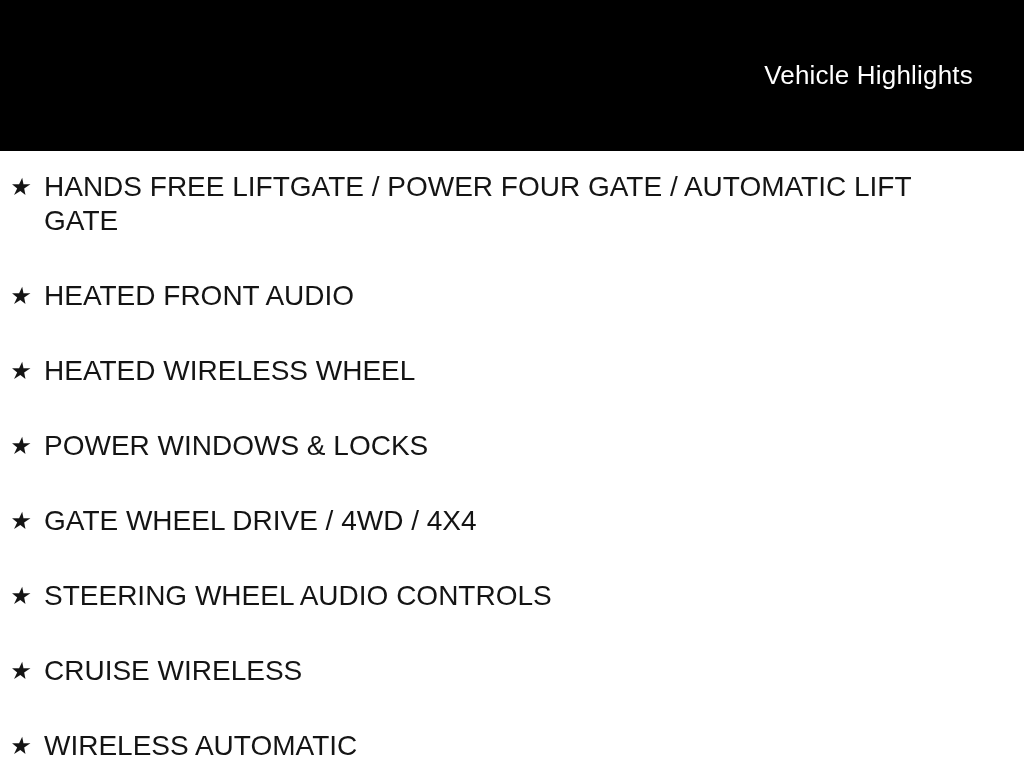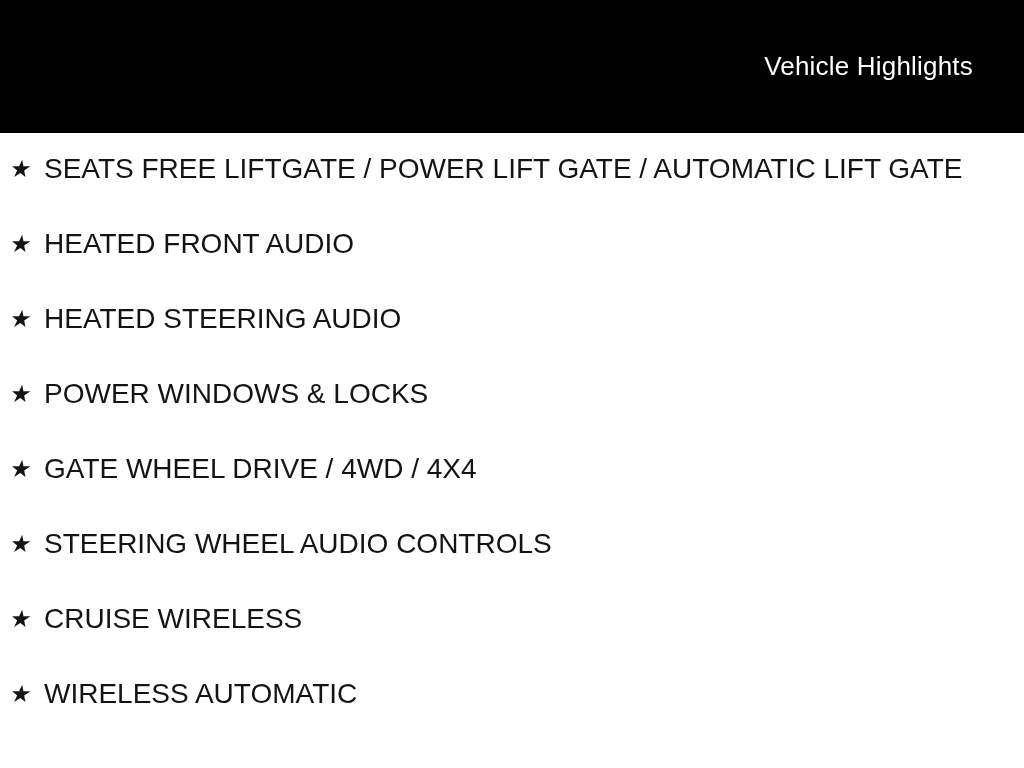--- a/index.html
+++ b/index.html
@@ -5,21 +5,21 @@
   * { margin: 0; padding: 0; box-sizing: border-box; }
   html, body {
     width: 1024px;
     height: 768px;
     background: #ffffff;
     font-family: "Liberation Sans", sans-serif;
     overflow: hidden;
   }
   .header-bar {
     width: 1024px;
-    height: 133px;
+    height: 151px;
     background: #000000;
     display: flex;
     align-items: center;
     justify-content: flex-end;
     padding-right: 51px;
   }
   .page-title {
     color: #ffffff;
     font-size: 26px;
     font-weight: 400;
@@ -56,31 +56,31 @@
 <body>
 
 <div class="header-bar">
   <span class="page-title">Vehicle Highlights</span>
 </div>
 
 <div class="highlights-list">
 
   <div class="list-item">
     <span class="star-bullet">★</span>
-    <span class="item-text">SEATS FREE LIFTGATE / POWER LIFT GATE / AUTOMATIC LIFT GATE</span>
+    <span class="item-text">HANDS FREE LIFTGATE / POWER FOUR GATE / AUTOMATIC LIFT GATE</span>
   </div>
 
   <div class="list-item">
     <span class="star-bullet">★</span>
     <span class="item-text">HEATED FRONT AUDIO</span>
   </div>
 
   <div class="list-item">
     <span class="star-bullet">★</span>
-    <span class="item-text">HEATED STEERING AUDIO</span>
+    <span class="item-text">HEATED WIRELESS WHEEL</span>
   </div>
 
   <div class="list-item">
     <span class="star-bullet">★</span>
     <span class="item-text">POWER WINDOWS &amp; LOCKS</span>
   </div>
 
   <div class="list-item">
     <span class="star-bullet">★</span>
     <span class="item-text">GATE WHEEL DRIVE / 4WD / 4X4</span>

